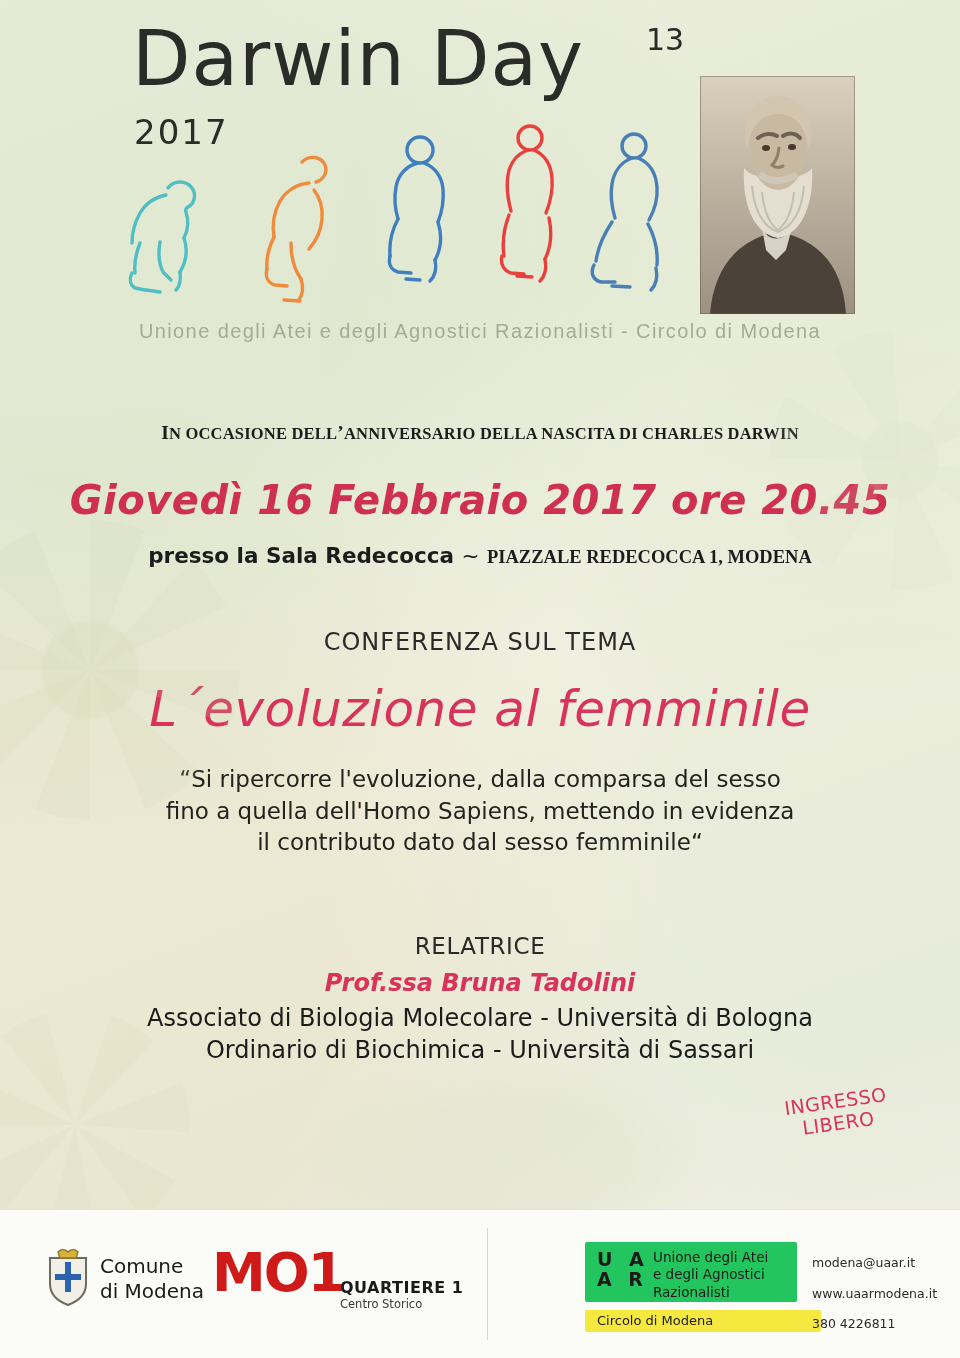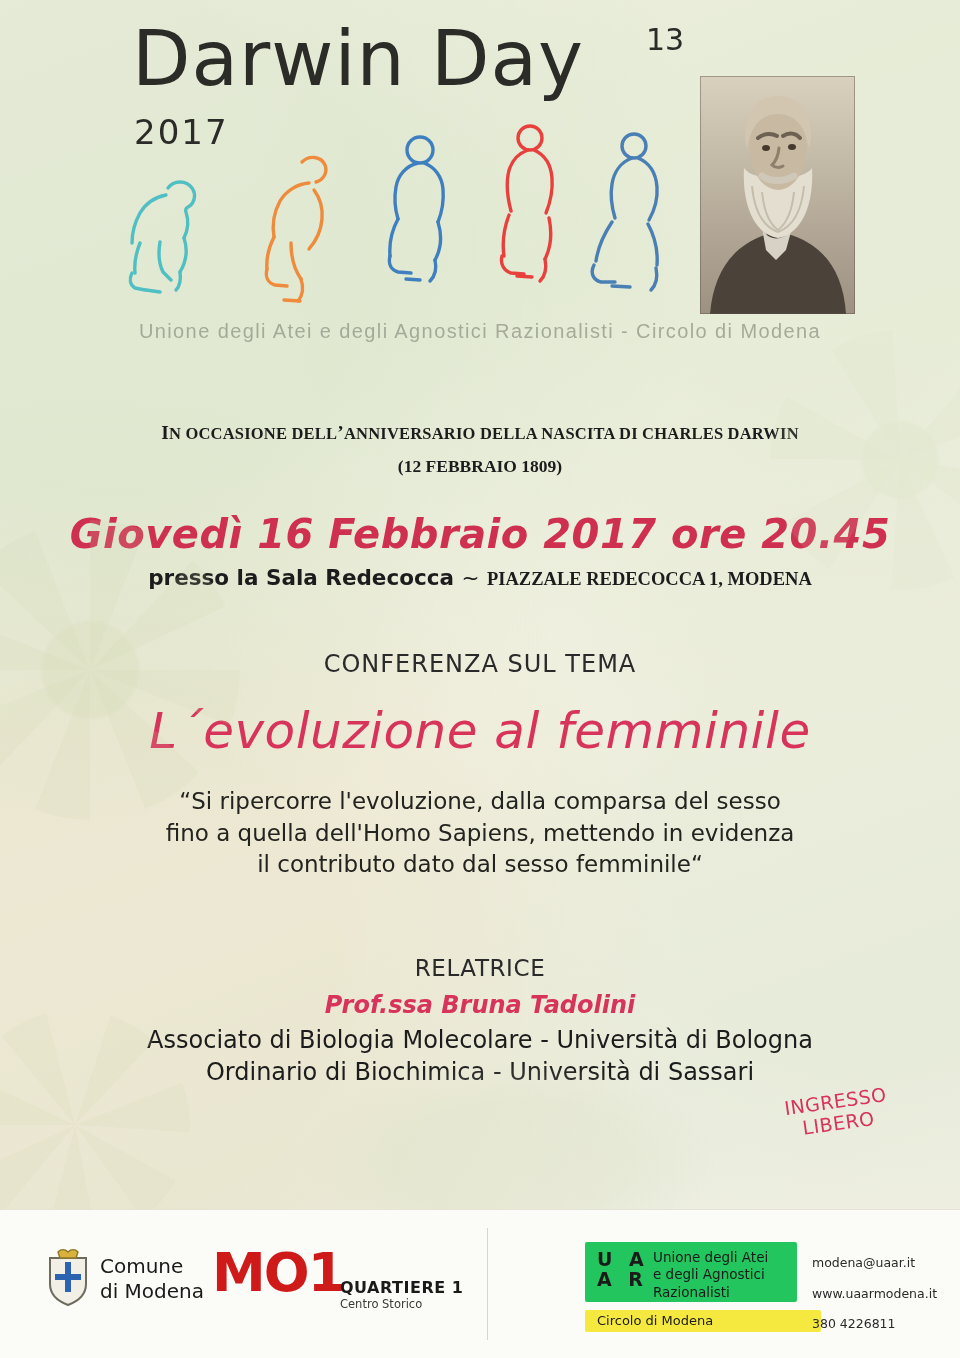--- a/index.html
+++ b/index.html
@@ -76,21 +76,21 @@
   .anniv2{
     margin-top:9px;font-size:21px;color:#1c1c1c;font-weight:bold;
     font-family:"Liberation Serif", serif;
   }
   .anniv2 .sc{font-size:17.5px;}
   .date{
     margin-top:33px;font-size:40px;color:#cf3050;font-weight:bold;font-style:italic;
     font-family:"DejaVu Sans", sans-serif;letter-spacing:.5px;
   }
   .venue{
-    margin-top:8px;font-size:21.5px;color:#1c1c1c;font-weight:bold;
+    margin-top:20px;font-size:21.5px;color:#1c1c1c;font-weight:bold;
     font-family:"DejaVu Sans", sans-serif;
   }
   .venue .sc{font-size:18.5px;font-family:"Liberation Serif", serif;font-weight:bold;}
   .venue .thin{font-weight:normal;}
   .conf-label{
     margin-top:60px;font-size:24px;color:#2a2a2a;letter-spacing:1px;
     font-family:"DejaVu Sans", sans-serif;
   }
   .conf-title{
     margin-top:24px;font-size:50px;color:#d8335a;font-style:italic;
@@ -281,23 +281,20 @@
 
         <rect width="155" height="238" fill="none" stroke="rgba(90,82,70,0.45)" stroke-width="2"></rect>
       </svg>
     </div>
 
     <div class="org-line">Unione degli Atei e degli Agnostici Razionalisti - Circolo di Modena</div>
   </div>
 
   <div class="center anniv">
     <span>I</span><span class="sc">N OCCASIONE DELL</span><span>’</span><span class="sc">ANNIVERSARIO DELLA NASCITA DI  </span><span class="sc">CHARLES DARWIN</span>
-  </div>
-  <div class="center anniv2">
-    <span class="sc">(12 FEBBRAIO 1809)</span>
   </div>
 
   <div class="center date">Giovedì 16 Febbraio 2017 ore 20.45</div>
 
   <div class="center venue">
     <span>presso la Sala Redecocca</span>
     <span class="thin">~</span>
     <span class="sc">PIAZZALE REDECOCCA 1, MODENA</span>
   </div>
 

